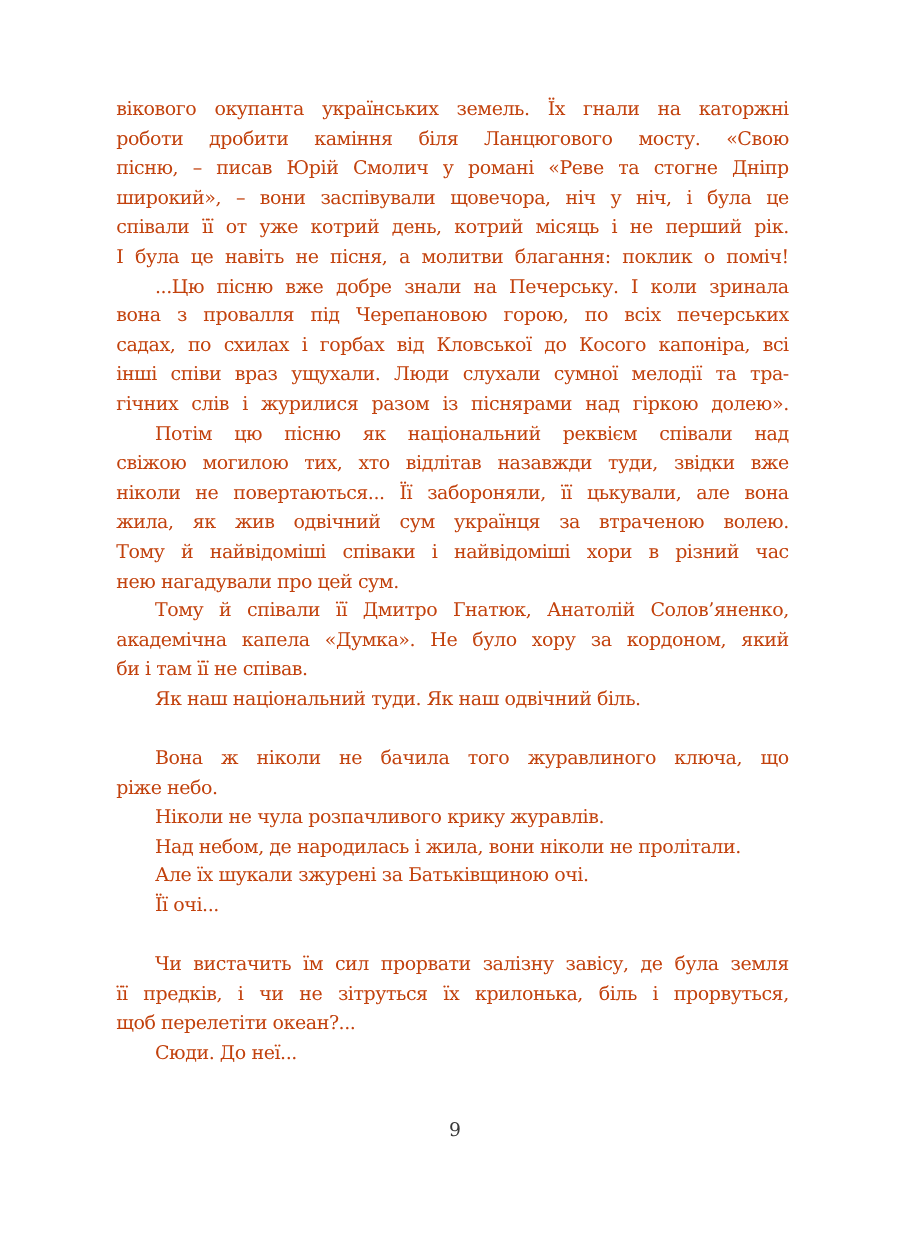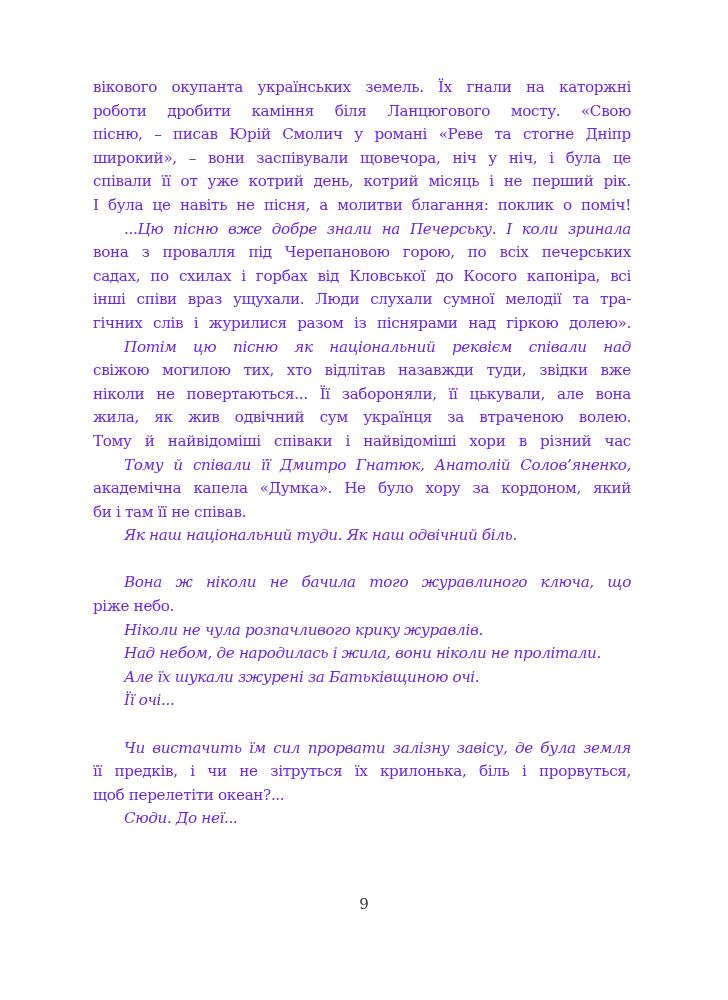--- a/index.html
+++ b/index.html
@@ -5,25 +5,25 @@
   html, body { margin: 0; padding: 0; background: #ffffff; }
   body { width: 728px; height: 1000px; position: relative; overflow: hidden; }
   .watermark {
     position: absolute; left: 30px; top: 2px;
     font-family: "Liberation Serif", serif; font-size: 22px; color: #f6f6f6;
     letter-spacing: 1px; line-height: 22px;
   }
   .page-text {
     position: absolute; left: 93px; top: 76px; width: 538px;
     font-family: "DejaVu Serif", serif; font-size: 15.2px; line-height: 23.6px;
-    color: #6d28d9; text-align: justify; letter-spacing: -0.35px;
+    color: #c2410c; text-align: justify; letter-spacing: -0.35px;
   }
   .line { display: block; white-space: nowrap; height: 23.6px; }
   .line.justify { text-align: justify; text-align-last: justify; }
-  .line.indent { padding-left: 31px; font-style: italic; }
+  .line.indent { padding-left: 31px; }
   .gap { display: block; height: 23.6px; }
   .page-number {
     position: absolute; left: 0; width: 728px; top: 895px; text-align: center;
     font-family: "DejaVu Serif", serif; font-size: 15px; color: #3a3a3a;
   }
 </style>
 </head>
 <body>
 
 <div class="watermark"></div>
@@ -38,20 +38,21 @@
     <span class="line justify indent">...Цю пісню вже добре знали на Печерську. І коли зринала</span>
     <span class="line justify">вона з провалля під Черепановою горою, по всіх печерських</span>
     <span class="line justify">садах, по схилах і горбах від Кловської до Косого капоніра, всі</span>
     <span class="line justify">інші співи враз ущухали. Люди слухали сумної мелодії та тра-</span>
     <span class="line justify">гічних слів і журилися разом із піснярами над гіркою долею».</span>
     <span class="line justify indent">Потім цю пісню як національний реквієм співали над</span>
     <span class="line justify">свіжою могилою тих, хто відлітав назавжди туди, звідки вже</span>
     <span class="line justify">ніколи не повертаються... Її забороняли, її цькували, але вона</span>
     <span class="line justify">жила, як жив одвічний сум українця за втраченою волею.</span>
     <span class="line justify">Тому й найвідоміші співаки і найвідоміші хори в різний час</span>
+    <span class="line ">нею нагадували про цей сум.</span>
     <span class="line justify indent">Тому й співали її Дмитро Гнатюк, Анатолій Солов’яненко,</span>
     <span class="line justify">академічна капела «Думка». Не було хору за кордоном, який</span>
     <span class="line ">би і там її не співав.</span>
     <span class="line indent">Як наш національний туди. Як наш одвічний біль.</span>
     <span class="gap"></span>
     <span class="line justify indent">Вона ж ніколи не бачила того журавлиного ключа, що</span>
     <span class="line ">ріже небо.</span>
     <span class="line indent">Ніколи не чула розпачливого крику журавлів.</span>
     <span class="line indent">Над небом, де народилась і жила, вони ніколи не пролітали.</span>
     <span class="line indent">Але їх шукали зжурені за Батьківщиною очі.</span>

